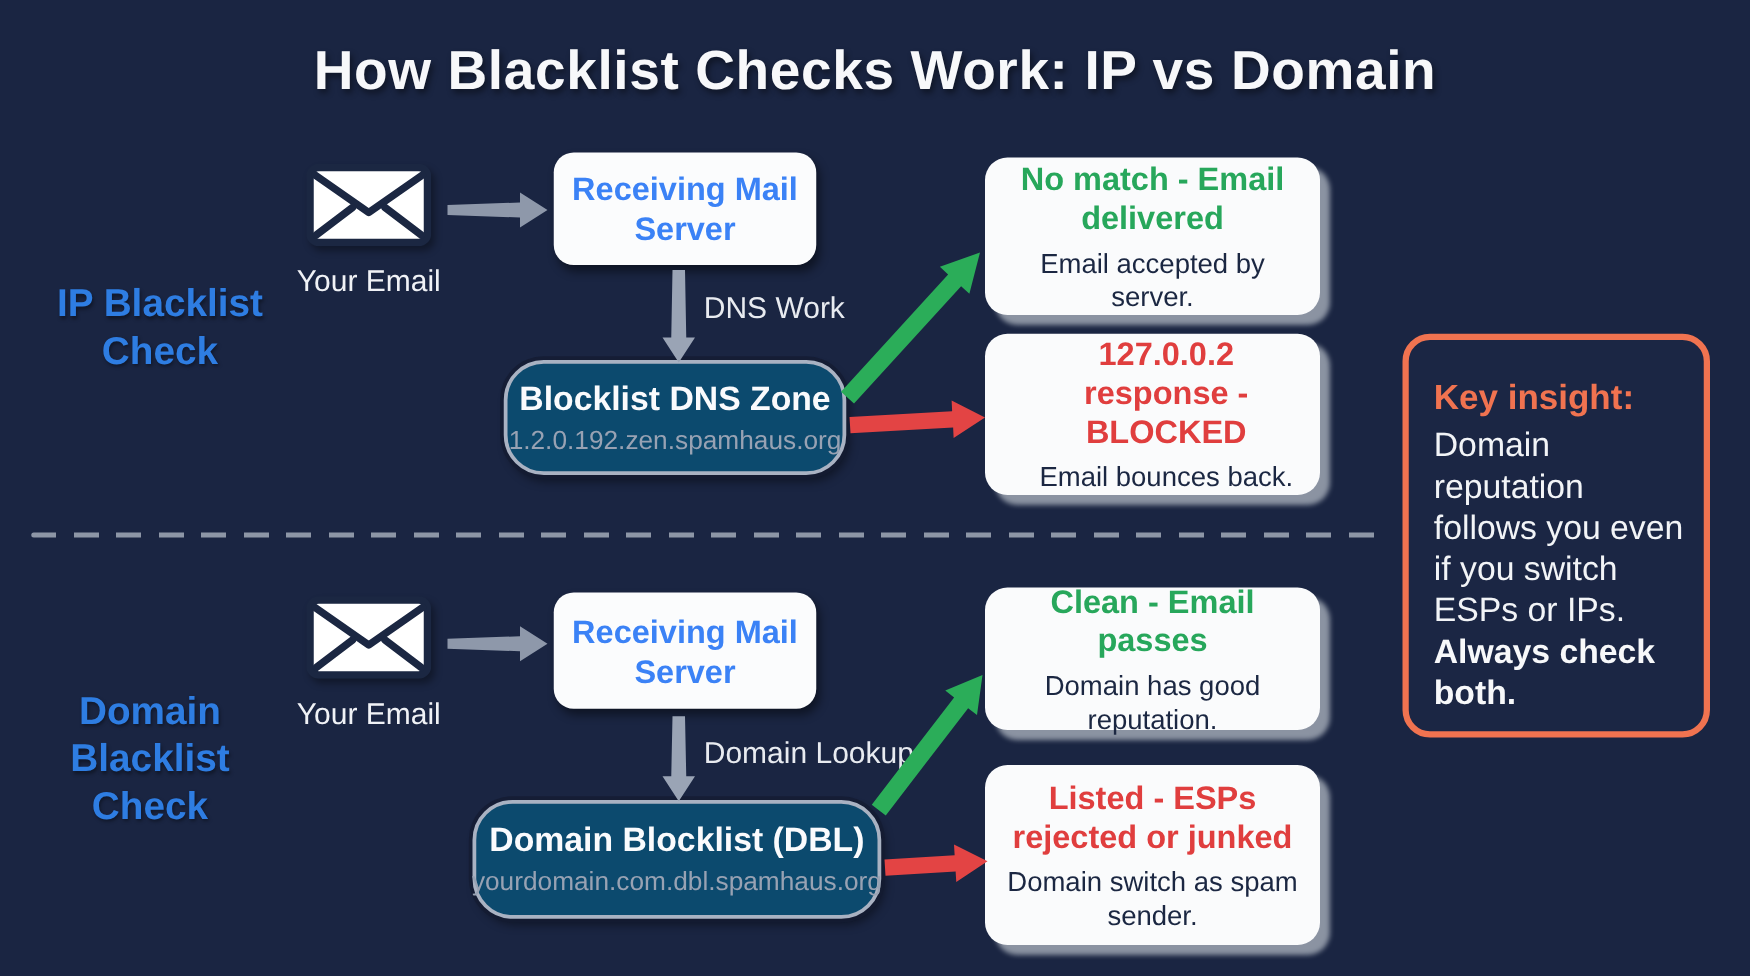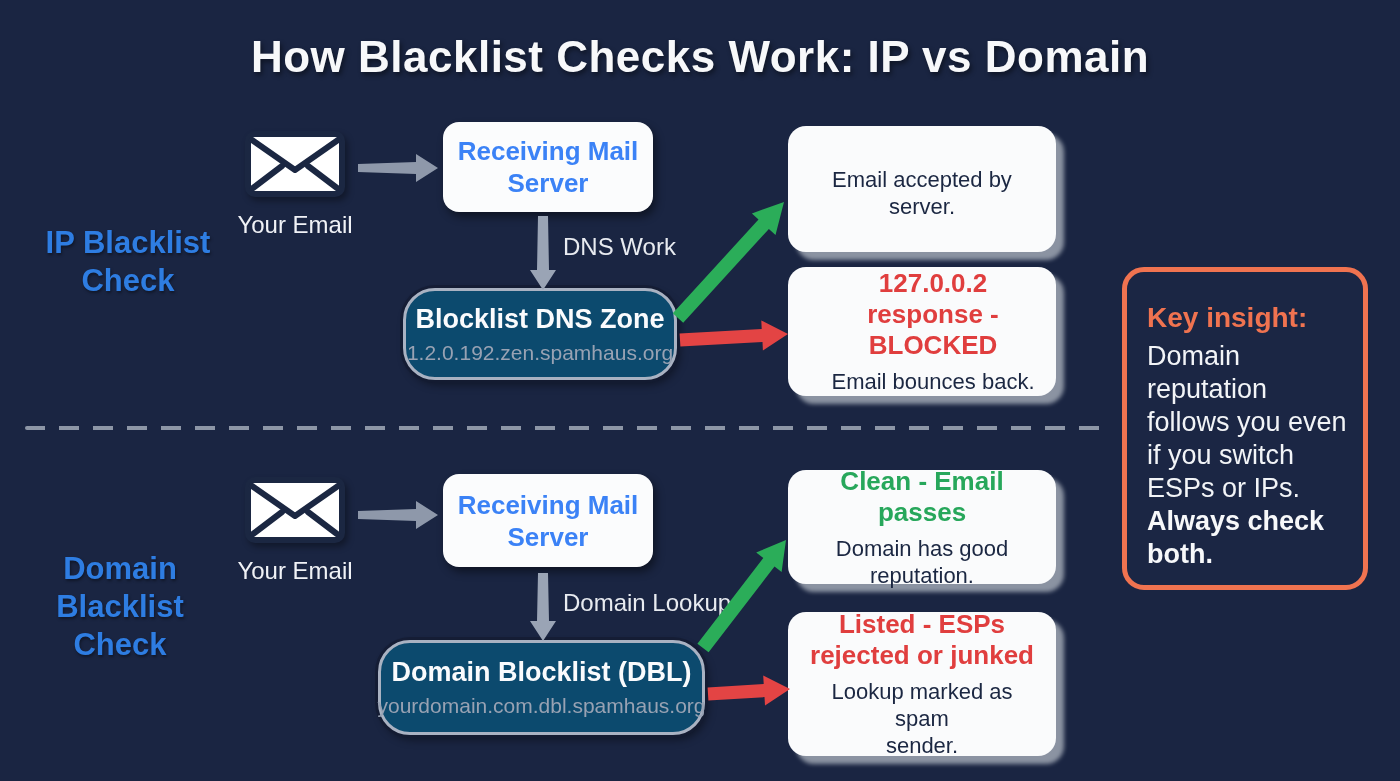--- a/index.html
+++ b/index.html
@@ -126,20 +126,22 @@
   <div class="server-box top preline">Receiving Mail
 Server</div>
   <div class="query-label top">DNS Work</div>
 
   <div class="zone-box top">
     <div class="zone-title">Blocklist DNS Zone</div>
     <div class="zone-subtitle">1.2.0.192.zen.spamhaus.org</div>
   </div>
 
   <div class="outcome-box pass-top">
+    <div class="outcome-title green preline">No match - Email
+delivered</div>
     <div class="outcome-subtitle preline">Email accepted by server.</div>
   </div>
 
   <div class="outcome-box fail-top">
     <div class="outcome-title red preline">127.0.0.2 response -
 BLOCKED</div>
     <div class="outcome-subtitle preline">Email bounces back.</div>
   </div>
 
   <div class="divider"></div>
@@ -167,21 +169,21 @@
 
   <div class="outcome-box pass-bottom">
     <div class="outcome-title green preline">Clean - Email passes</div>
     <div class="outcome-subtitle preline">Domain has good
 reputation.</div>
   </div>
 
   <div class="outcome-box fail-bottom">
     <div class="outcome-title red preline">Listed - ESPs
 rejected or junked</div>
-    <div class="outcome-subtitle preline">Lookup marked as spam
+    <div class="outcome-subtitle preline">Domain switch as spam
 sender.</div>
   </div>
 
   <div class="key-insight">
     <div class="key-insight-heading">Key insight:</div>
     <div class="key-insight-body preline">Domain
 reputation
 follows you even
 if you switch
 ESPs or IPs.</div>

